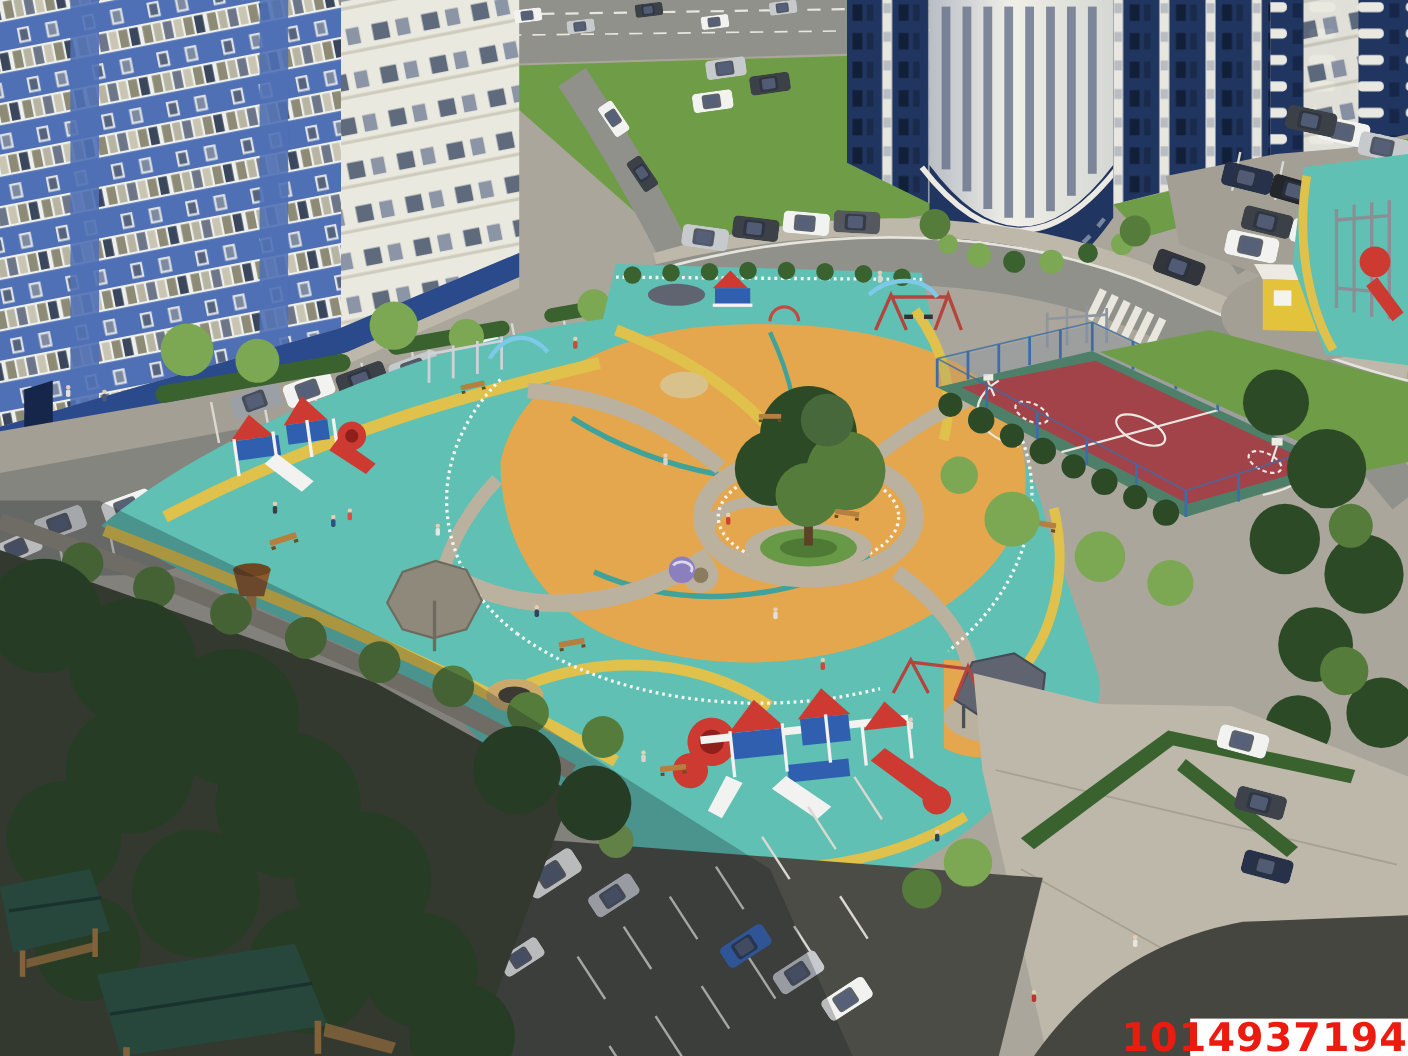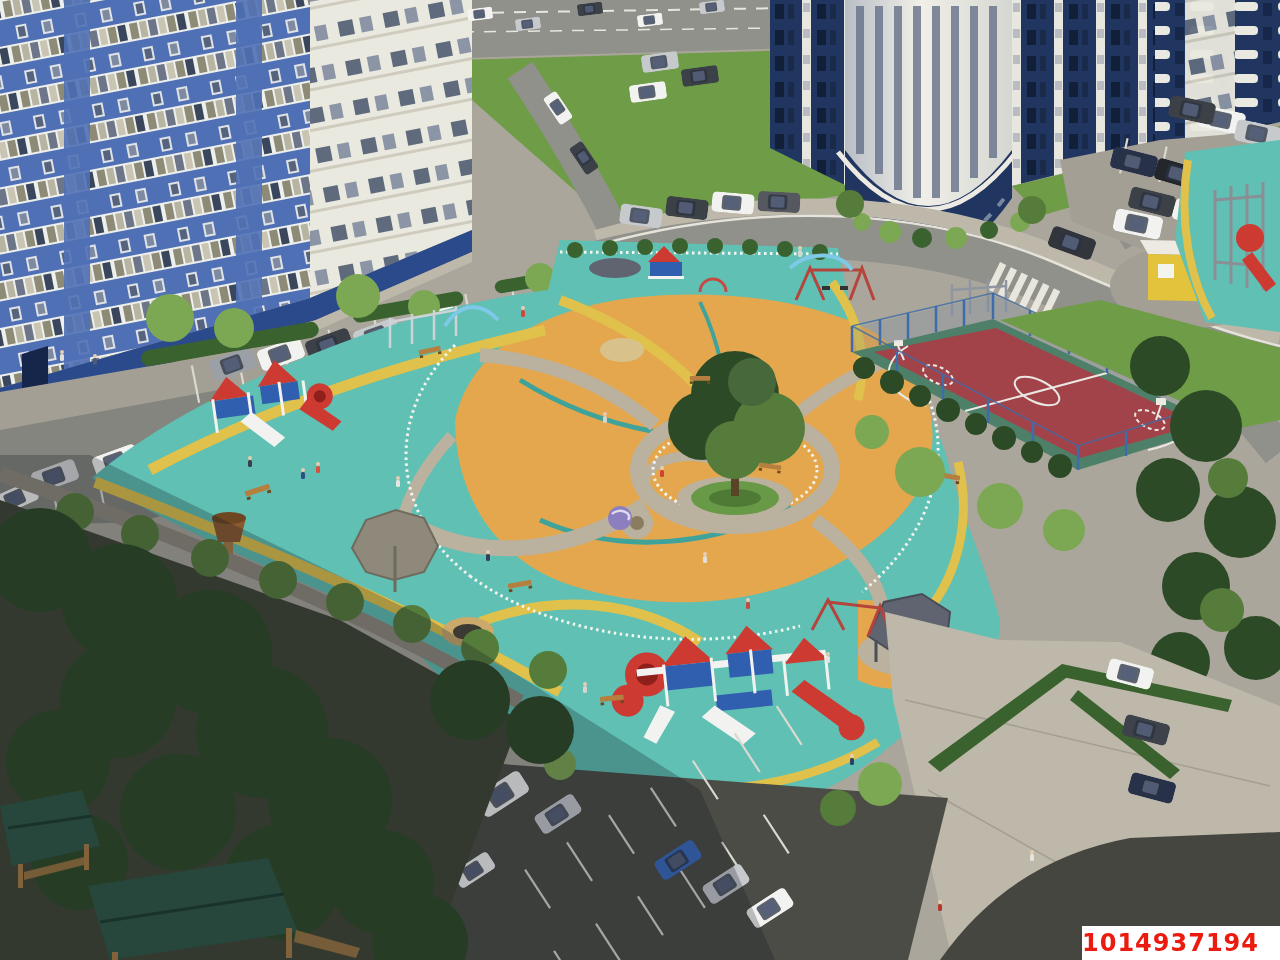--- a/index.html
+++ b/index.html
@@ -24,22 +24,22 @@
   .cg{fill:var(--c-court_green)} .cr{fill:var(--c-court_red)}
   .cl{stroke:var(--c-court_line);fill:none;stroke-width:2}
   .fb{stroke:var(--c-fence_blue)}
   .red{fill:var(--c-equip_red)} .beq{fill:var(--c-equip_blue)} .weq{fill:var(--c-equip_white)}
   .cany{fill:var(--c-canopy_grey)} .canyD{fill:var(--c-canopy_dark)}
   .wood{fill:var(--c-wood)}
   .kioskY{fill:var(--c-kiosk_yellow)} .kioskS{fill:var(--c-kiosk_side)}
   .gz{fill:var(--c-gazebo_roof)}
   .shadow{fill:var(--c-shadow)}
   .wm{position:absolute;right:0;bottom:0;width:198px;height:34px;
-      background:var(--c-watermark_bg);display:flex;align-items:center;justify-content:flex-start;
-      font-weight:700;font-size:24px;letter-spacing:1px;
+      background:var(--c-watermark_bg);display:flex;align-items:center;justify-content:flex-end;
+      font-weight:700;font-size:36px;letter-spacing:1px;
       font-family:"DejaVu Sans","Liberation Sans",sans-serif;
       color:var(--c-watermark_red);}
 </style>
 </head>
 <body>
 
 <div class="stage">
 <svg width="1280" height="960" viewBox="0 0 1280 960">
   <defs>
     <linearGradient id="cyl" x1="0" y1="0" x2="1" y2="0">

